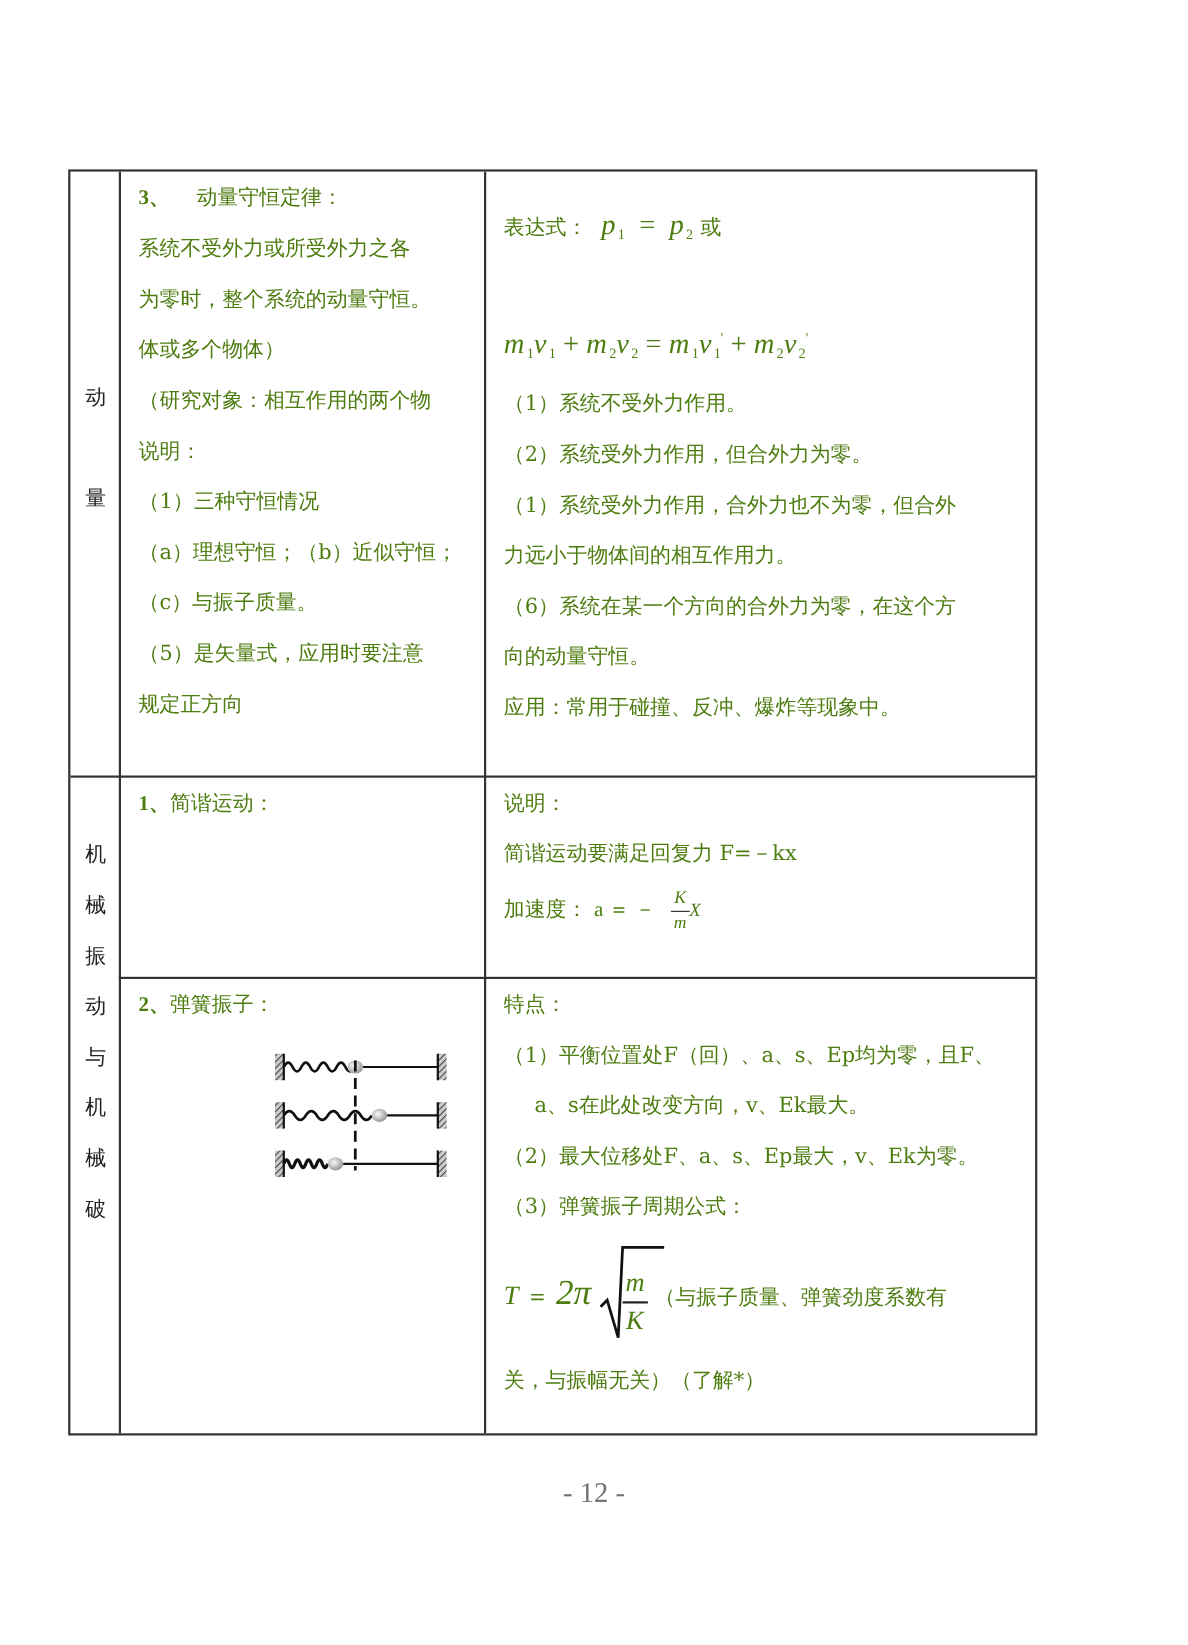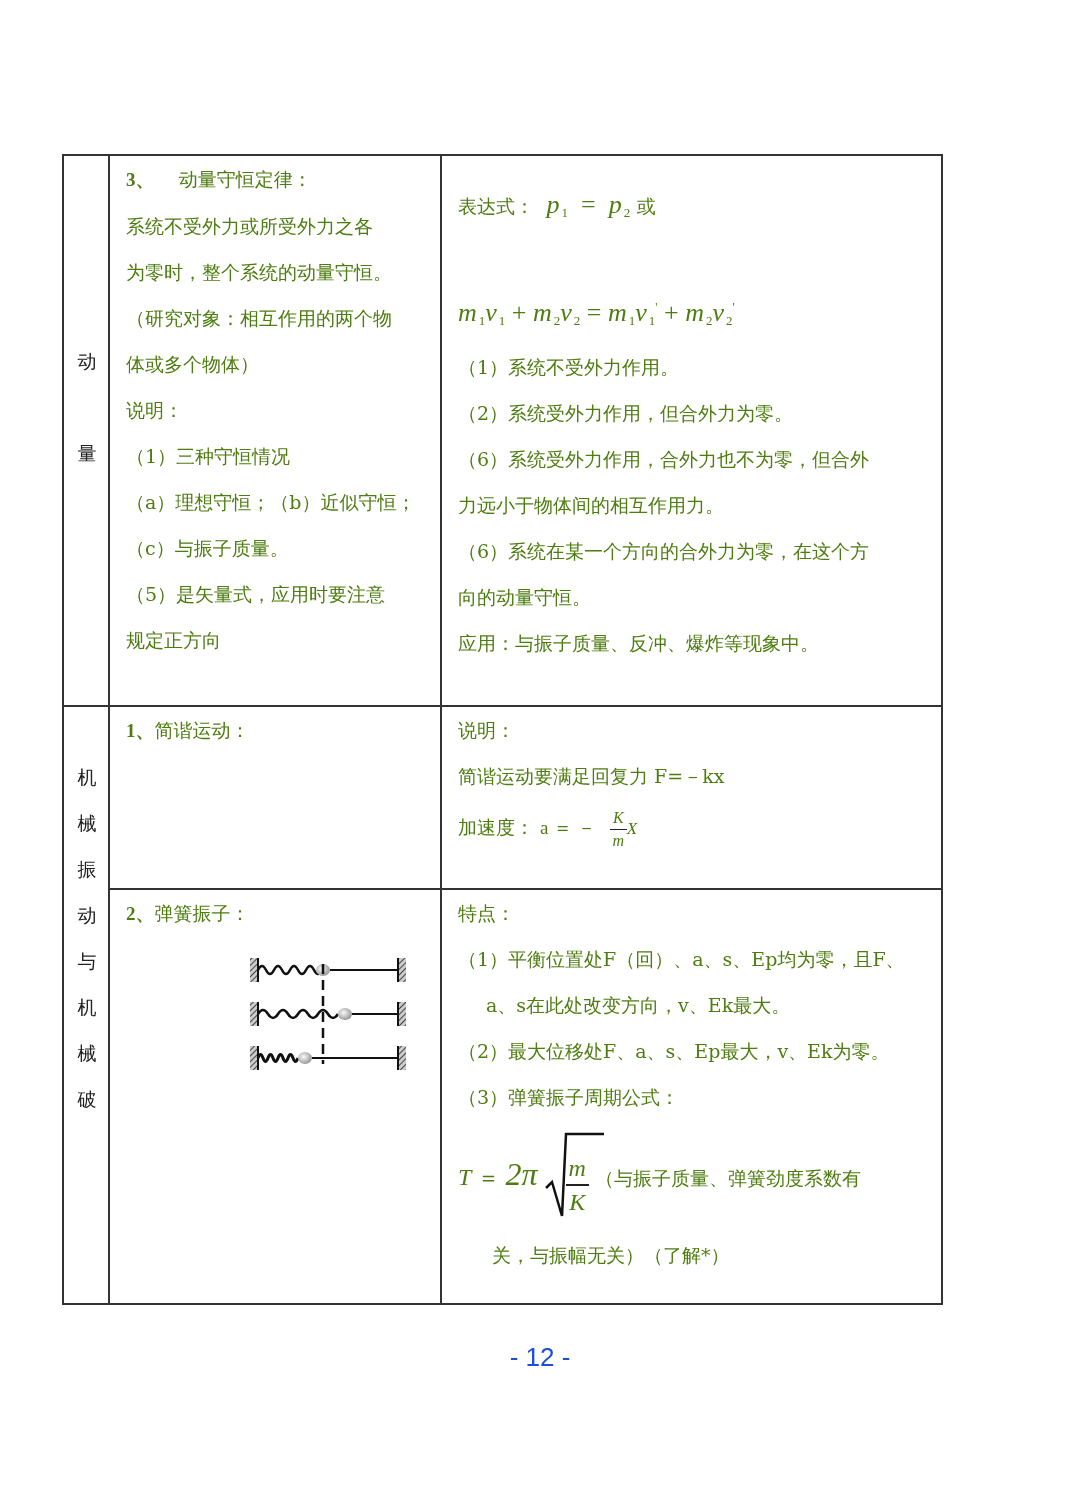--- a/index.html
+++ b/index.html
@@ -24,21 +24,21 @@
     .frac { display: inline-block; vertical-align: middle; text-align: center; font-family: "Liberation Serif", serif; font-style: italic; font-size: 16px; line-height: 22px; }
     .frac .num { display: block; border-bottom: 1.5px solid #222; padding: 0 3px; }
     .frac .den { display: block; }
 
     .sqrt { display: inline-block; vertical-align: middle; position: relative; padding-left: 22px; }
     .sqrt svg { position: absolute; left: 0; top: 0; }
     .sqrt .frac { font-size: 24px; line-height: 32px; padding-top: 6px; }
     .sqrt .frac .num { border-bottom: 2px solid #222; }
 
     .page-num { position: absolute; left: 0; width: 1080px; top: 1342px; text-align: center;
-                font-family: Liberation Sans, sans-serif; font-size: 26px; color: #1d4ed8; }
+                font-family: Liberation Serif, serif; font-size: 26px; color: #737373; }
   </style>
 </head>
 <body>
 
 <div class="tbl">
 
   <div class="vline" style="left:44px; top:0; width:2px; height:1147px;"></div>
   <div class="vline" style="left:376px; top:0; width:2px; height:1147px;"></div>
 
   <div class="hline" style="left:0; top:549px; width:877px; height:2px;"></div>
@@ -48,22 +48,22 @@
     <span>动</span>
     <span style="margin-top:46px;">量</span>
   </div>
 
   <div class="cell" style="left:62px; top:0;">
     <span class="ln">
       <span class="bold">3、</span>&nbsp;&nbsp;&nbsp;&nbsp;<span>动量守恒定律：</span>
     </span>
     <span class="ln">系统不受外力或所受外力之各</span>
     <span class="ln">为零时，整个系统的动量守恒。</span>
+    <span class="ln">体或多个物体）</span>
     <span class="ln">（研究对象：相互作用的两个物</span>
-    <span class="ln">体或多个物体）</span>
     <span class="ln">说明：</span>
     <span class="ln">（1）三种守恒情况</span>
     <span class="ln">（a）理想守恒；（b）近似守恒；</span>
     <span class="ln">（c）与振子质量。</span>
     <span class="ln">（5）是矢量式，应用时要注意</span>
     <span class="ln">规定正方向</span>
   </div>
 
   <div class="cell" style="left:394px; top:26px;">
     <span class="ln">
@@ -81,25 +81,25 @@
         <span class="upr">+</span>
         <span>m</span><sub>2</sub><span>v</span><sub>2</sub>
         <span class="upr">=</span>
         <span>m</span><sub>1</sub><span>v</span><sub>1</sub><sup class="upr" style="font-size:12px;">'</sup>
         <span class="upr">+</span>
         <span>m</span><sub>2</sub><span>v</span><sub>2</sub><sup class="upr" style="font-size:12px;">'</sup>
       </span>
     </span>
     <span class="ln">（1）系统不受外力作用。</span>
     <span class="ln">（2）系统受外力作用，但合外力为零。</span>
-    <span class="ln">（6）系统受外力作用，合外力也不为零，但合外</span>
+    <span class="ln">（1）系统受外力作用，合外力也不为零，但合外</span>
     <span class="ln">力远小于物体间的相互作用力。</span>
     <span class="ln">（6）系统在某一个方向的合外力为零，在这个方</span>
     <span class="ln">向的动量守恒。</span>
-    <span class="ln">应用：与振子质量、反冲、爆炸等现象中。</span>
+    <span class="ln">应用：常用于碰撞、反冲、爆炸等现象中。</span>
   </div>
 
   <div class="vert" style="top:598px;">
     <span>机</span>
     <span>械</span>
     <span>振</span>
     <span>动</span>
     <span>与</span>
     <span>机</span>
     <span>械</span>
@@ -180,17 +180,17 @@
       <span class="upr" style="font-size:22px;">＝</span>
       <span class="math" style="font-size:32px;">2π</span>
       <span class="sqrt">
         <svg width="60" height="86" viewBox="0 0 60 86">
             <path d="M2 56 L8 50 L18 84 L22 2 L60 2" fill="none" stroke="#111" stroke-width="2.5"></path>
           </svg>
         <span class="frac"><span class="num">m</span><span class="den">K</span></span>
       </span>
       <span>（与振子质量、弹簧劲度系数有</span>
     </span>
-    <span class="ln" style="margin-top:4px;margin-left:34px;">关，与振幅无关）（了解*）</span>
+    <span class="ln" style="margin-top:4px;">关，与振幅无关）（了解*）</span>
   </div>
 </div>
 
 <div class="page-num">- 12 -</div>
 
 </body></html>

